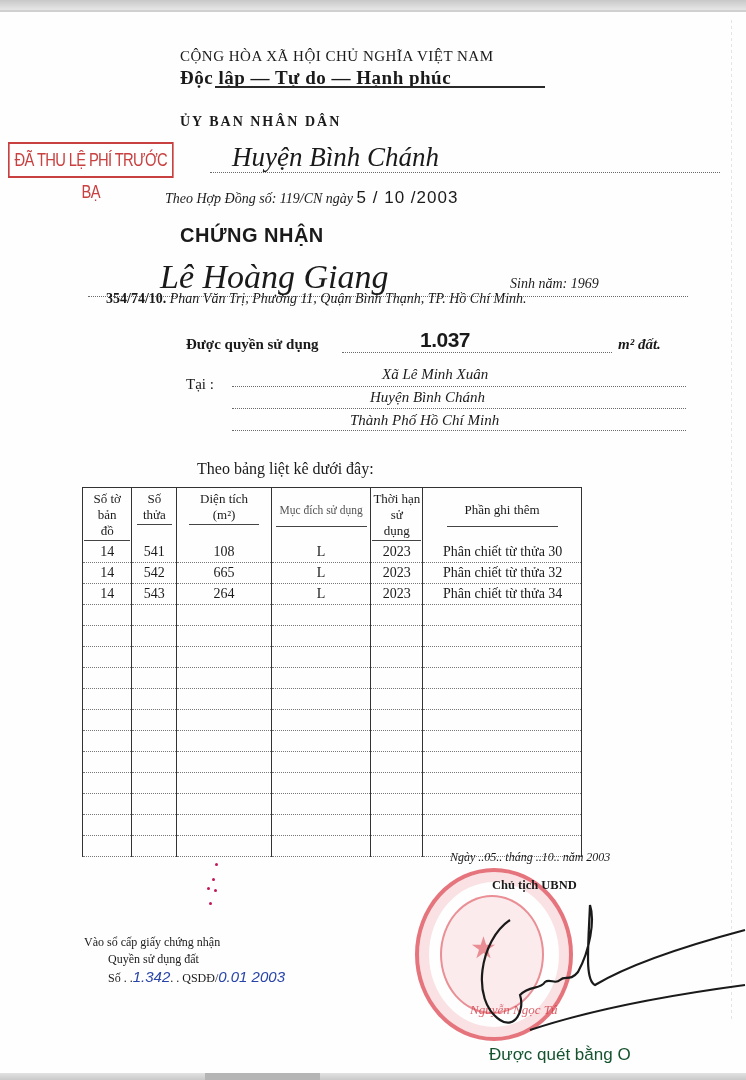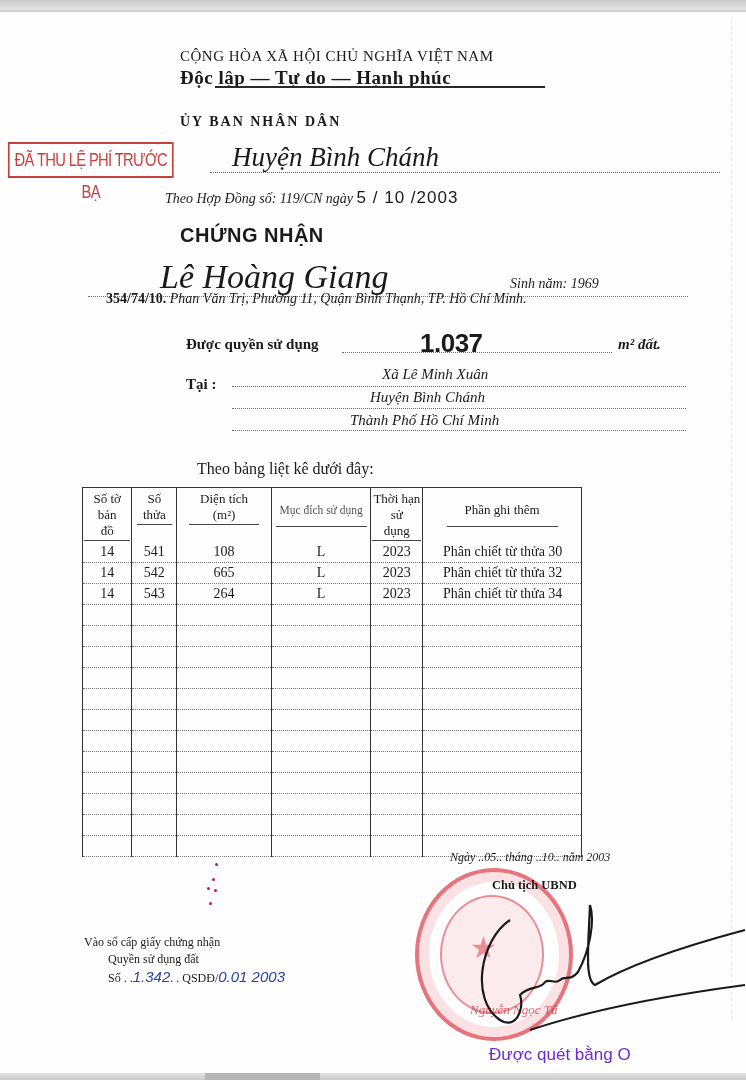--- a/index.html
+++ b/index.html
@@ -32,23 +32,23 @@
   .dots { position:absolute; border-bottom:1px dotted #6a6a6a; height:0; }
   .contract { left:165px; top:188px; font-size:14px; }
   .contract .hand { font-family:"Liberation Sans", sans-serif; font-style:normal; font-size:17px; letter-spacing:1px; }
   .title { left:180px; top:224px; width:400px; font-family:"Liberation Sans", sans-serif;
     font-weight:bold; font-size:20px; letter-spacing:0.5px; }
   .owner { left:160px; top:258px; font-size:34px; }
   .born { left:510px; top:276px; font-size:14px; }
   .address { left:106px; top:291px; font-size:14px; }
   .address b { font-family:"Liberation Serif", serif; font-style:normal; font-weight:bold; }
   .right-label { left:186px; top:336px; font-size:15px; font-weight:bold; }
-  .area-val { left:420px; top:328px; font-family:"Liberation Sans", sans-serif; font-weight:bold; font-size:26px; letter-spacing:-0.5px; }
+  .area-val { left:420px; top:328px; font-family:"Liberation Sans", sans-serif; font-weight:bold; font-size:21px; letter-spacing:-0.5px; }
   .area-unit { left:618px; top:336px; font-size:15px; font-weight:bold;font-style:italic; }
-  .tai { left:186px; top:376px; font-size:15px; font-weight:bold; }
+  .tai { left:186px; top:376px; font-size:15px; font-weight:normal; }
   .loc { font-size:15px; }
   .loc1 { left:382px; top:366px; }
   .loc2 { left:370px; top:389px; }
   .loc3 { left:350px; top:412px; }
   .list-intro { left:197px; top:452px; font-size:16px;margin-top:8px; }
 
   table.land { position:absolute; left:82px; top:487px; width:500px; border-collapse:collapse;
     border:1.5px solid #333; border-bottom:none; font-size:13px; }
   table.land th { font-weight:normal; height:44px; vertical-align:top; padding-top:3px;
     border-left:1.5px solid #333; line-height:16px; }
@@ -65,21 +65,21 @@
   .seal-inner { position:absolute; left:440px; top:895px; width:100px; height:115px; border-radius:50%;
     border:2px solid rgba(220,80,90,0.6); background:rgba(245,180,185,0.25); }
   .star { position:absolute; left:470px; top:930px; font-size:30px; color:rgba(220,80,90,0.6); }
   .seal-name { left:470px; top:1002px; font-size:13px; color:rgba(210,60,70,0.8); font-style:italic; }
   .signature { position:absolute; left:470px; top:890px; width:280px; height:150px; }
 
   .reg1 { left:84px; top:935px; font-size:12px; }
   .reg2 { left:108px; top:952px; font-size:12px; }
   .reg3 { left:108px; top:968px; font-size:12px; }
   .reg3 .blue { color:#2944a8; font-style:italic; font-size:15px; font-family:"Liberation Sans", sans-serif; }
-  .scan { left:489px; top:1045px; font-family:"Liberation Sans", sans-serif; font-size:17px; color:#6d28d9; }
+  .scan { left:489px; top:1045px; font-family:"Liberation Sans", sans-serif; font-size:17px; color:#14532d; }
   .speck { position:absolute; width:3px; height:3px; border-radius:50%; background:#c2185b; }
 </style>
 </head>
 <body>
 
 <div class="topbar"></div>
 <div class="topbar2"></div>
 
 <div class="paper"></div>
 <div class="edge-line"></div>

